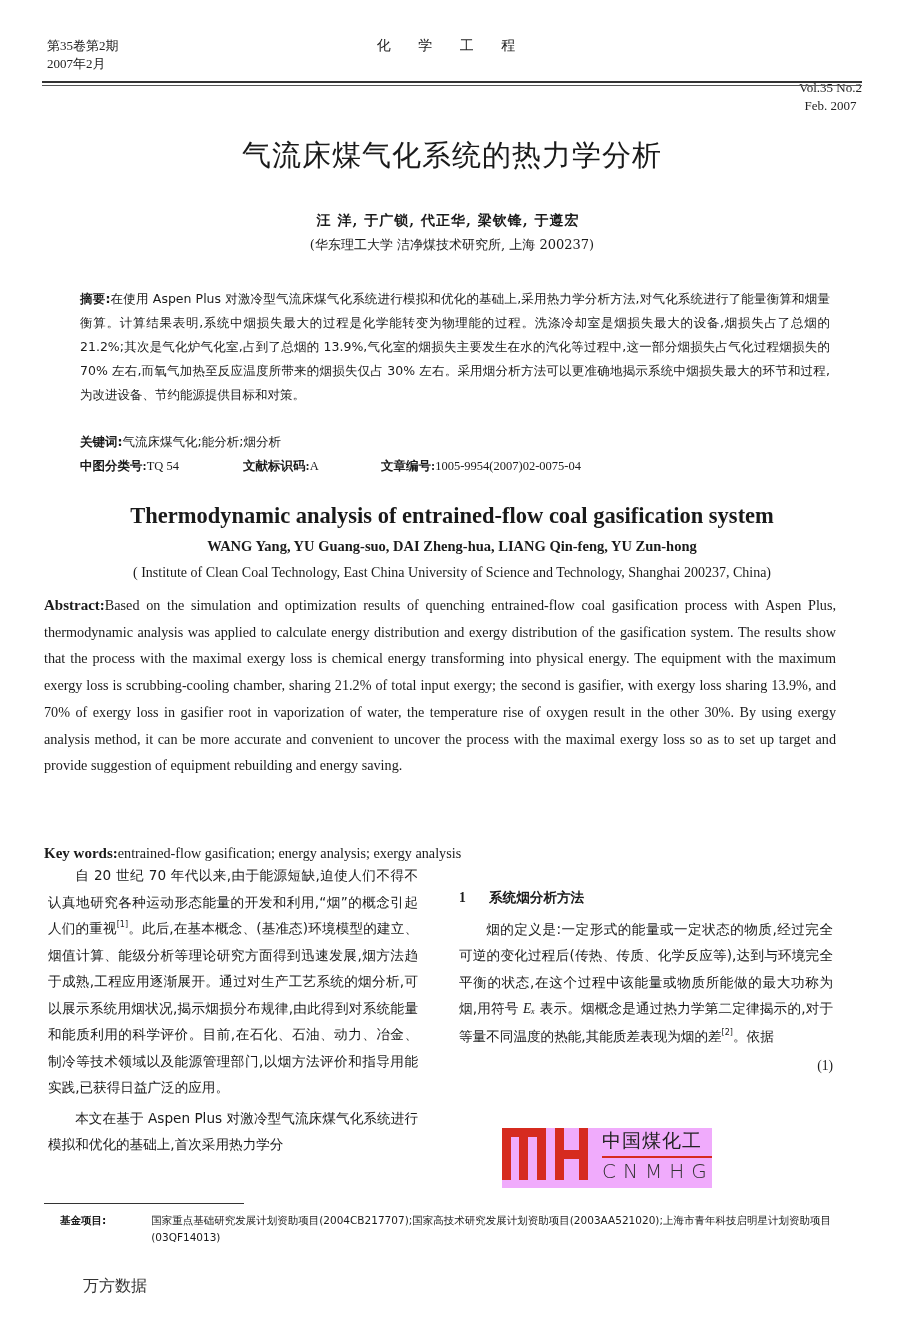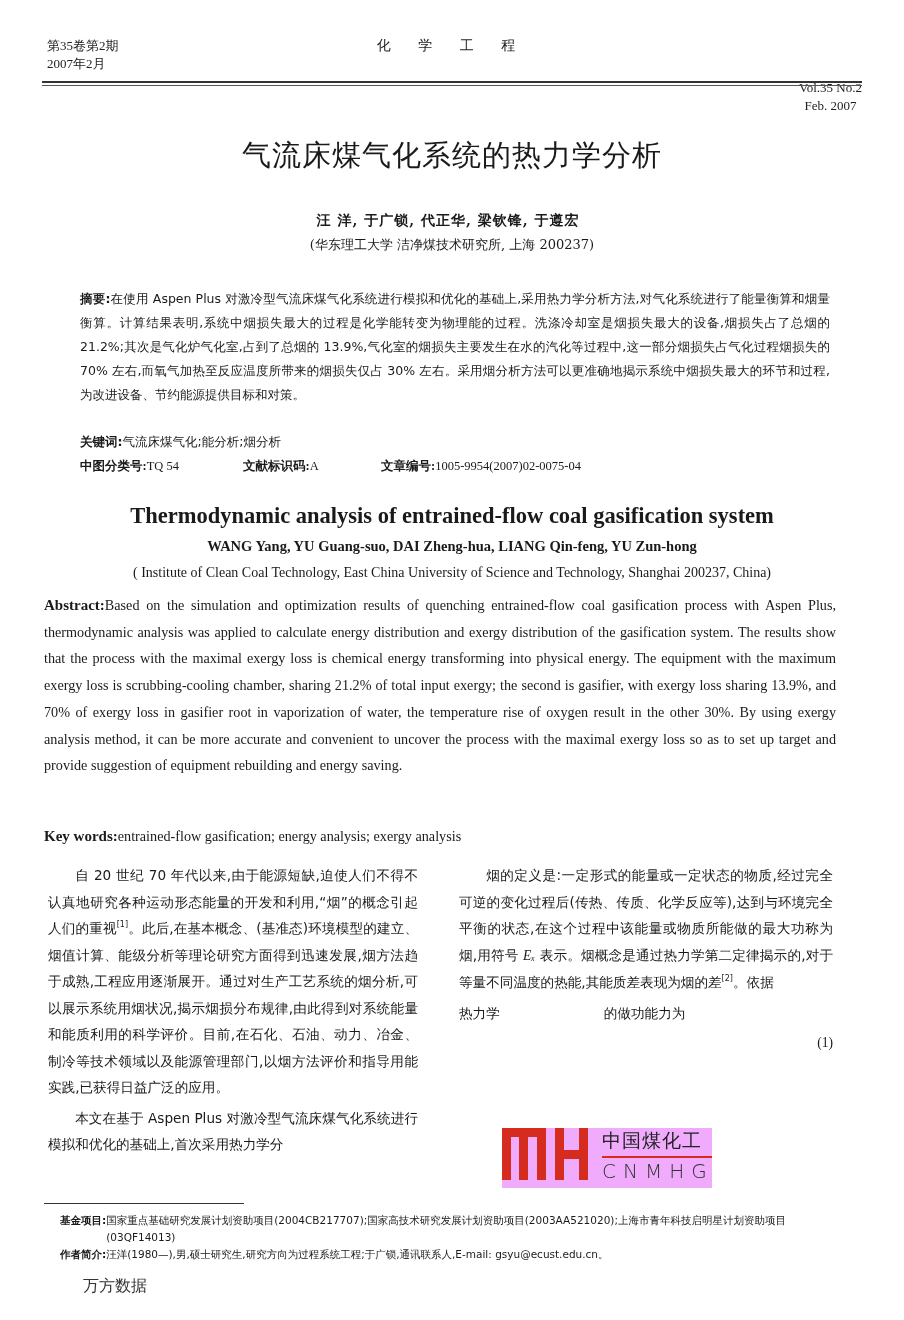--- a/index.html
+++ b/index.html
@@ -31,21 +31,21 @@
   .cls-row span.item { display: inline-block; }
   .cls-row .i1 { width: 163px; }
   .cls-row .i2 { width: 138px; }
 
   
   .title-en { left: 0; width: 904px; top: 503px; text-align: center; font-family: "Liberation Serif", serif; font-weight: bold; font-size: 22.5px; }
   .authors-en { left: 0; width: 904px; top: 538px; text-align: center; font-family: "Liberation Serif", serif; font-weight: bold; font-size: 14.5px; }
   .affil-en { left: 0; width: 904px; top: 565px; text-align: center; font-family: "Liberation Serif", serif; font-size: 14px; }
   .abs-en { left: 44px; top: 592px; width: 792px; font-family: "Liberation Serif", serif; font-size: 14.2px; line-height: 26.7px; text-align: justify; }
   .abs-en .lbl { font-weight: bold; font-size: 15px; }
-  .kw-en { left: 44px; top: 825px; font-family: "Liberation Serif", serif; font-size: 14.2px; line-height: 22px; }
+  .kw-en { left: 44px; top: 842px; font-family: "Liberation Serif", serif; font-size: 14.2px; line-height: 22px; }
   .kw-en .lbl { font-weight: bold; font-size: 15px; }
 
   
   .col { font-family: "DejaVu Sans", sans-serif; font-size: 13.6px; line-height: 26.5px; text-align: justify; }
   .col-left { left: 44px; top: 858px; width: 378px; }
   .col-right { left: 455px; top: 858px; width: 382px; }
   .col p { margin: 4px; }
   .indent { text-indent: 2em; }
   sup { font-size: 8px; vertical-align: 6px; line-height: 0; }
   .sec-h { font-weight: bold; margin-top: 26px !important; }
@@ -58,21 +58,21 @@
   .wm-mark { position: absolute; left: 0; top: 0; width: 86px; height: 52px; }
   .wm-cn { position: absolute; left: 100px; top: 0; font-family: "DejaVu Sans", sans-serif; font-size: 19px; color: #222; letter-spacing: 1px; }
   .wm-line { position: absolute; left: 100px; top: 28px; width: 110px; height: 2px; background: #d62b1f; }
   .wm-en { position: absolute; left: 100px; top: 31px; font-family: "DejaVu Sans", sans-serif; font-size: 20px; color: #333; letter-spacing: 7px; font-weight: 300; text-align: right; }
 
   
   .fn-rule { left: 44px; top: 1203px; width: 200px; height: 1px; background: #333; }
   .fn { left: 60px; top: 1212px; width: 790px; font-family: "DejaVu Sans", sans-serif; font-size: 10.5px; line-height: 17px; }
   .fn .row { display: flex; }
   .fn .fl { font-weight: bold; white-space: nowrap; }
-  .fn .fv { flex: 1; }
+  .fn .fv { flex: 1; margin-left: 45px; }
   .source-mark { left: 83px; top: 1276px; font-family: "DejaVu Sans", sans-serif; font-size: 16px; color: #333; }
 </style>
 </head>
 <body>
 
 <div class="abs hdr hdr-left">
   <div>第35卷第2期</div>
   <div>2007年2月</div>
 </div>
 <div class="abs hdr hdr-center">
@@ -108,22 +108,22 @@
 <div class="abs kw-en">
   <span class="lbl">Key words:</span><span>entrained-flow gasification; energy analysis; exergy analysis</span>
 </div>
 
 <div class="abs col col-left">
   <p class="indent"><span>自 20 世纪 70 年代以来,由于能源短缺,迫使人们不得不认真地研究各种运动形态能量的开发和利用,“烟”的概念引起人们的重视</span><sup>[1]</sup><span>。此后,在基本概念、(基准态)环境模型的建立、烟值计算、能级分析等理论研究方面得到迅速发展,烟方法趋于成熟,工程应用逐渐展开。通过对生产工艺系统的烟分析,可以展示系统用烟状况,揭示烟损分布规律,由此得到对系统能量和能质利用的科学评价。目前,在石化、石油、动力、冶金、制冷等技术领域以及能源管理部门,以烟方法评价和指导用能实践,已获得日益广泛的应用。</span></p>
   <p class="indent">本文在基于 Aspen Plus 对激冷型气流床煤气化系统进行模拟和优化的基础上,首次采用热力学分</p>
 </div>
 
 <div class="abs col col-right">
+  <p class="sec-h"><span class="num">1</span><span>系统烟分析方法</span></p>
   <p class="indent"><span>烟的定义是:一定形式的能量或一定状态的物质,经过完全可逆的变化过程后(传热、传质、化学反应等),达到与环境完全平衡的状态,在这个过程中该能量或物质所能做的最大功称为烟,用符号 </span><span class="var-ex">Eₓ</span><span> 表示。烟概念是通过热力学第二定律揭示的,对于等量不同温度的热能,其能质差表现为烟的差</span><sup>[2]</sup><span>。依据</span></p>
-  <p><span>热力学</span><span style="display:inline-block;width:104px"></span><span>的做功能力为</span></p>
   <p class="eq-num">(1)</p>
 </div>
 
 <div class="abs wm">
   <svg class="wm-mark" viewBox="0 0 86 52">
     <rect x="0" y="0" width="9" height="52" fill="#d62b1f"></rect>
     <rect x="0" y="0" width="44" height="9" fill="#d62b1f"></rect>
     <rect x="17" y="0" width="9" height="52" fill="#d62b1f"></rect>
     <rect x="35" y="0" width="9" height="52" fill="#d62b1f"></rect>
     <rect x="53" y="0" width="9" height="52" fill="#d62b1f"></rect>
@@ -134,18 +134,14 @@
   <div class="wm-line"></div>
   <div class="wm-en">CNMHG</div>
 </div>
 
 <div class="abs fn-rule"></div>
 <div class="abs fn">
   <div class="row">
     <span class="fl">基金项目:</span>
     <span class="fv">国家重点基础研究发展计划资助项目(2004CB217707);国家高技术研究发展计划资助项目(2003AA521020);上海市青年科技启明星计划资助项目(03QF14013)</span>
   </div>
-  <div class="row">
-    <span class="fl">作者简介:</span>
-    <span class="fv">汪洋(1980—),男,硕士研究生,研究方向为过程系统工程;于广锁,通讯联系人,E-mail: gsyu@ecust.edu.cn。</span>
-  </div>
 </div>
 <div class="abs source-mark">万方数据</div>
 
 </body></html>

